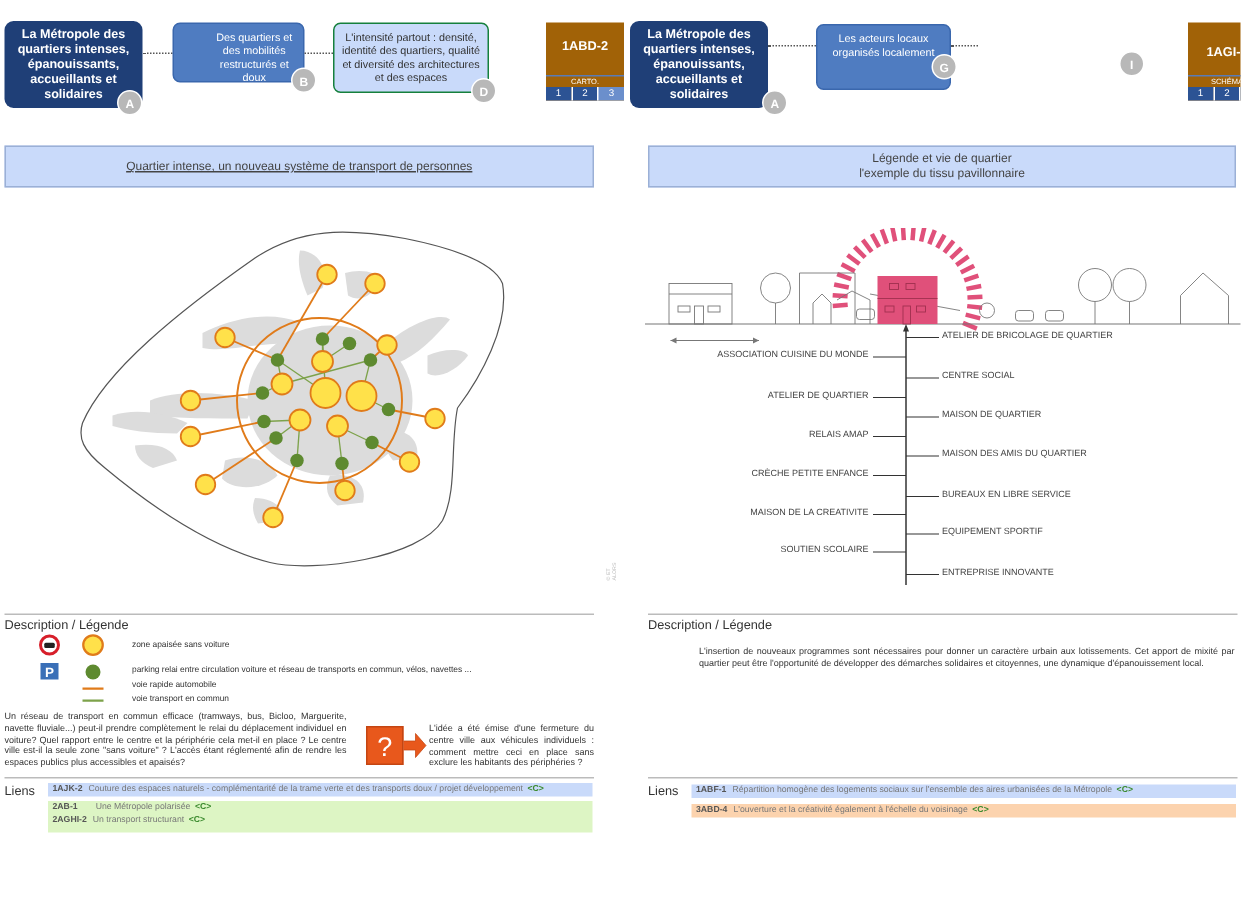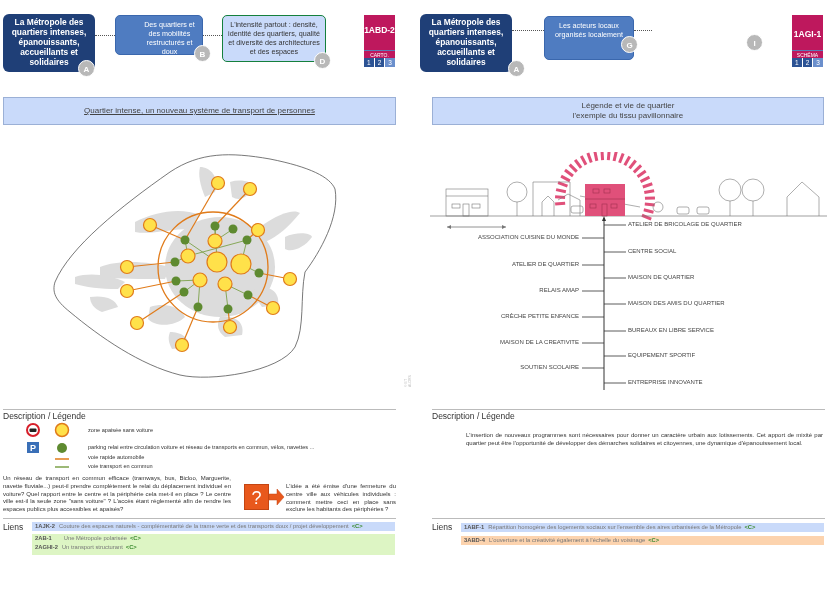--- a/index.html
+++ b/index.html
@@ -13,21 +13,21 @@
               border-radius: 6px; color: #fff; font-weight: bold; font-size: 8.4px; line-height: 10px;
               text-align: center; padding-top: 3px; }
   .sub-box { position: absolute; top: 2px; border-radius: 5px; font-size: 7.2px; line-height: 9px;
              text-align: center; padding: 4px 3px; }
   .sub-box.mid { background: #4f7cc1; color: #fff; border: 1px solid #3a67ad; }
   .sub-box.light { background: #c9dafa; color: #333; border: 1px solid #15803d; }
   .badge { position: absolute; width: 17px; height: 17px; border-radius: 50%; background: #b8b8b8;
            color: #fff; font-size: 8px; font-weight: bold; text-align: center; line-height: 17px; border: 1px solid #fff; }
   .dots { position: absolute; border-top: 1px dotted #555; height: 0; }
 
-  .code-box { position: absolute; top: 3px; width: 31px; height: 52px; background: #be185d; color: #fff; text-align: center; }
+  .code-box { position: absolute; top: 3px; width: 52px; height: 52px; background: #a16207; color: #fff; text-align: center; }
   .code-box .code { font-size: 8.5px; font-weight: bold; margin-top: 10px; display: block; }
   .code-box .cat { font-size: 5px; position: absolute; top: 35px; left: 0; width: 100%; border-top: 1px solid #5a7cb6; padding-top: 1px; }
   .code-box .nums { position: absolute; bottom: 0; left: 0; width: 100%; display: flex; }
   .code-box .nums span { flex: 1; font-size: 6.5px; line-height: 9px; border-left: 1px solid #fff; background: #2c5394; }
   .code-box .nums span.active { background: #6b8fcc; }
   .code-box .nums span:first-child { border-left: none; }
 
   .title-band { position: absolute; top: 85px; height: 28px; background: #c9dafa; border: 1px solid #9bb0d6;
                 color: #444; font-size: 8px; text-align: center; display: flex; align-items: center; justify-content: center; line-height: 10px; }
 

